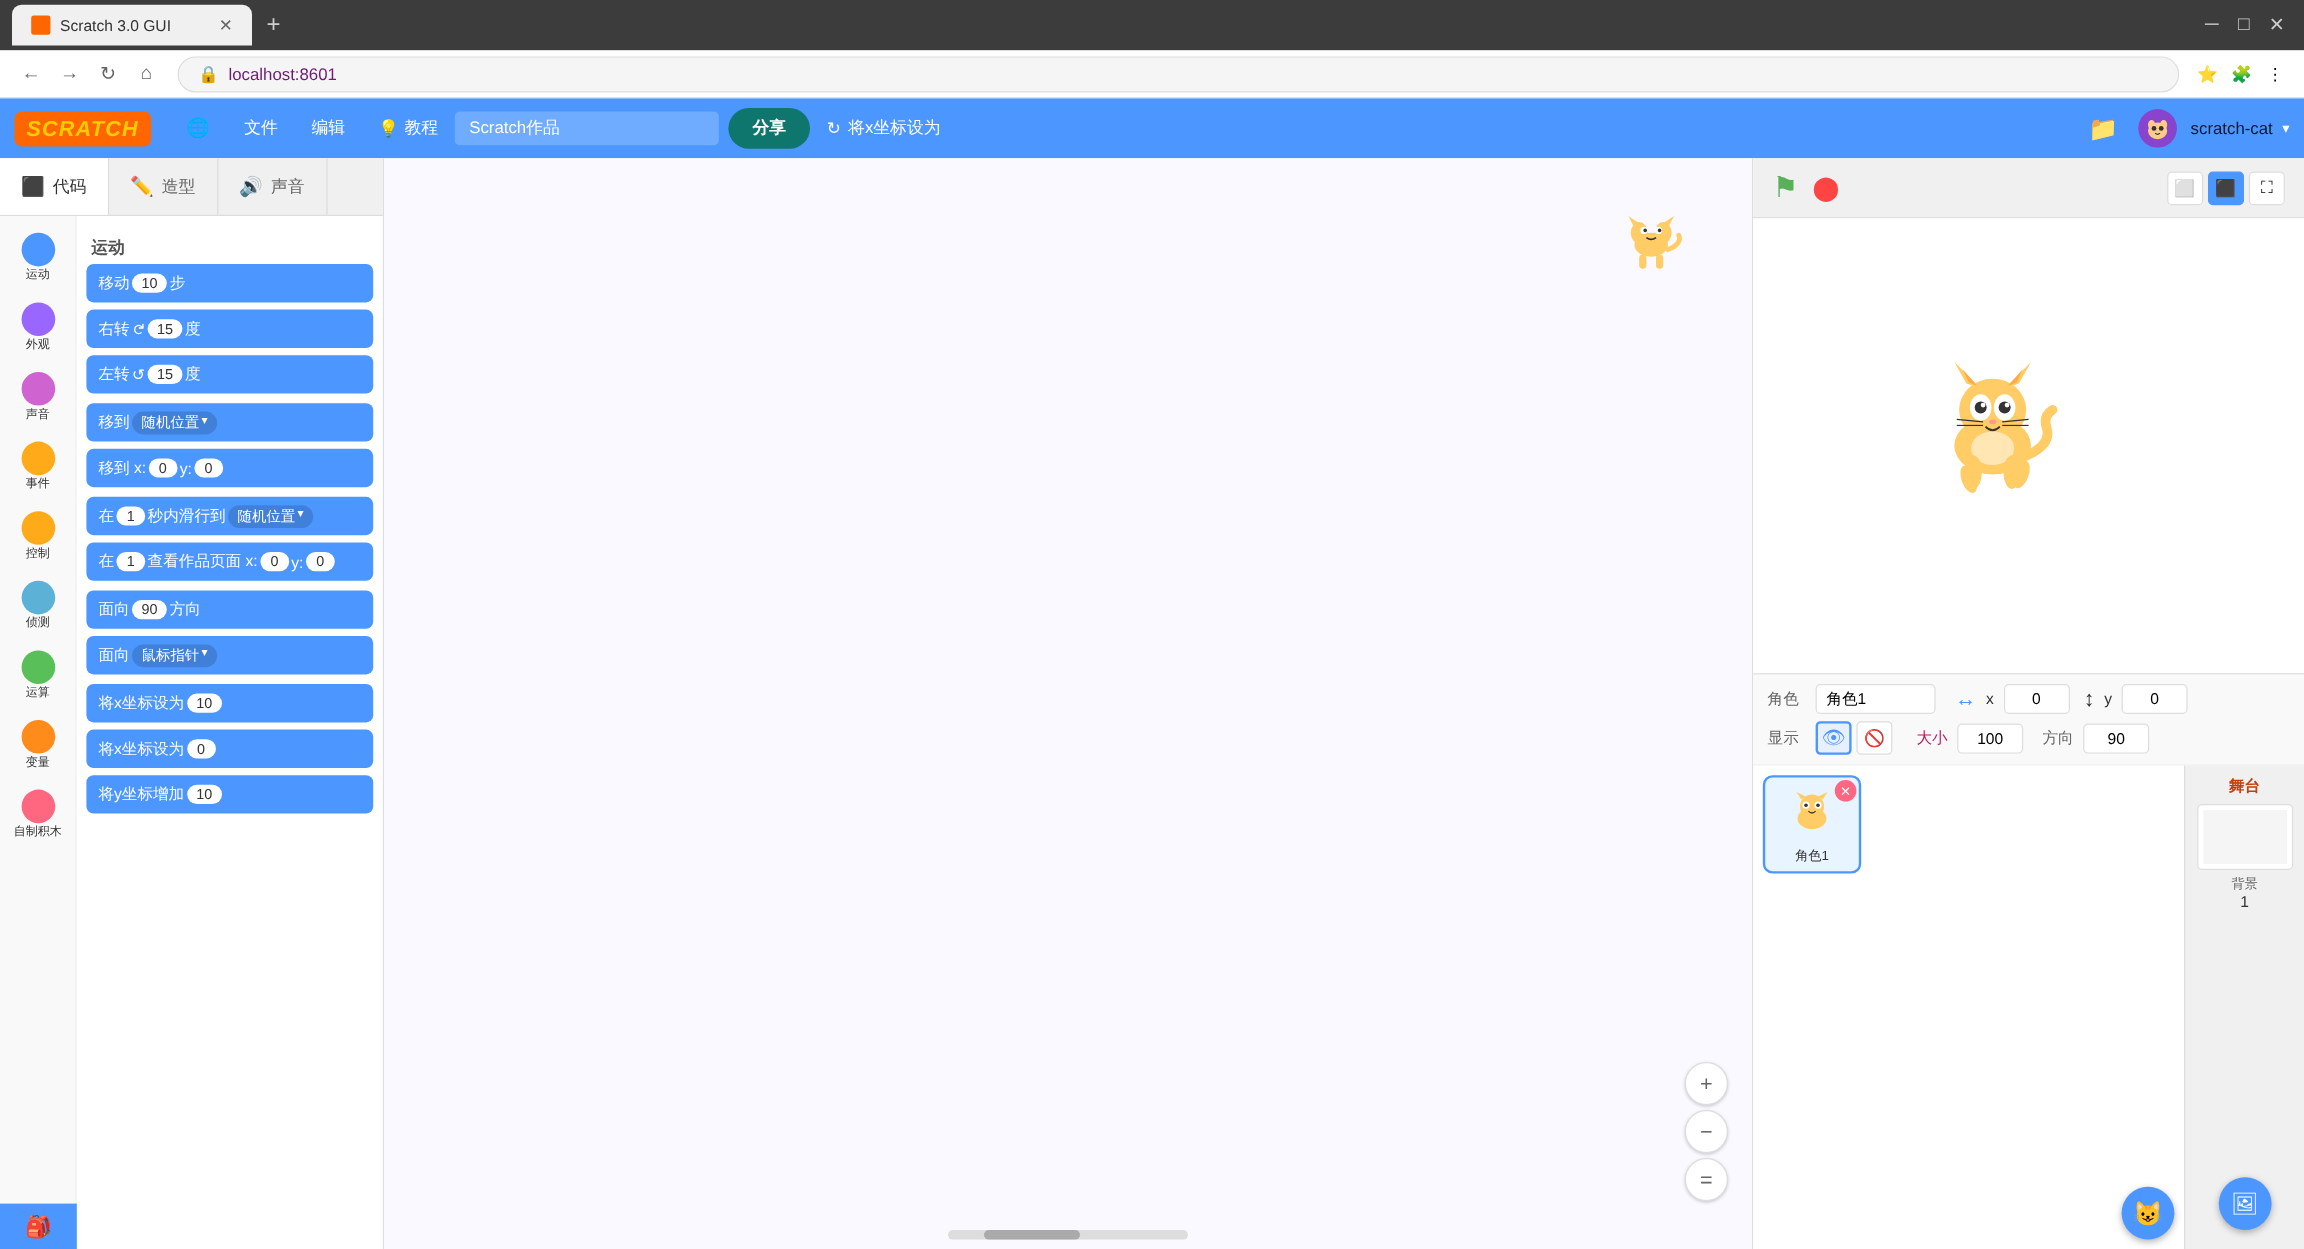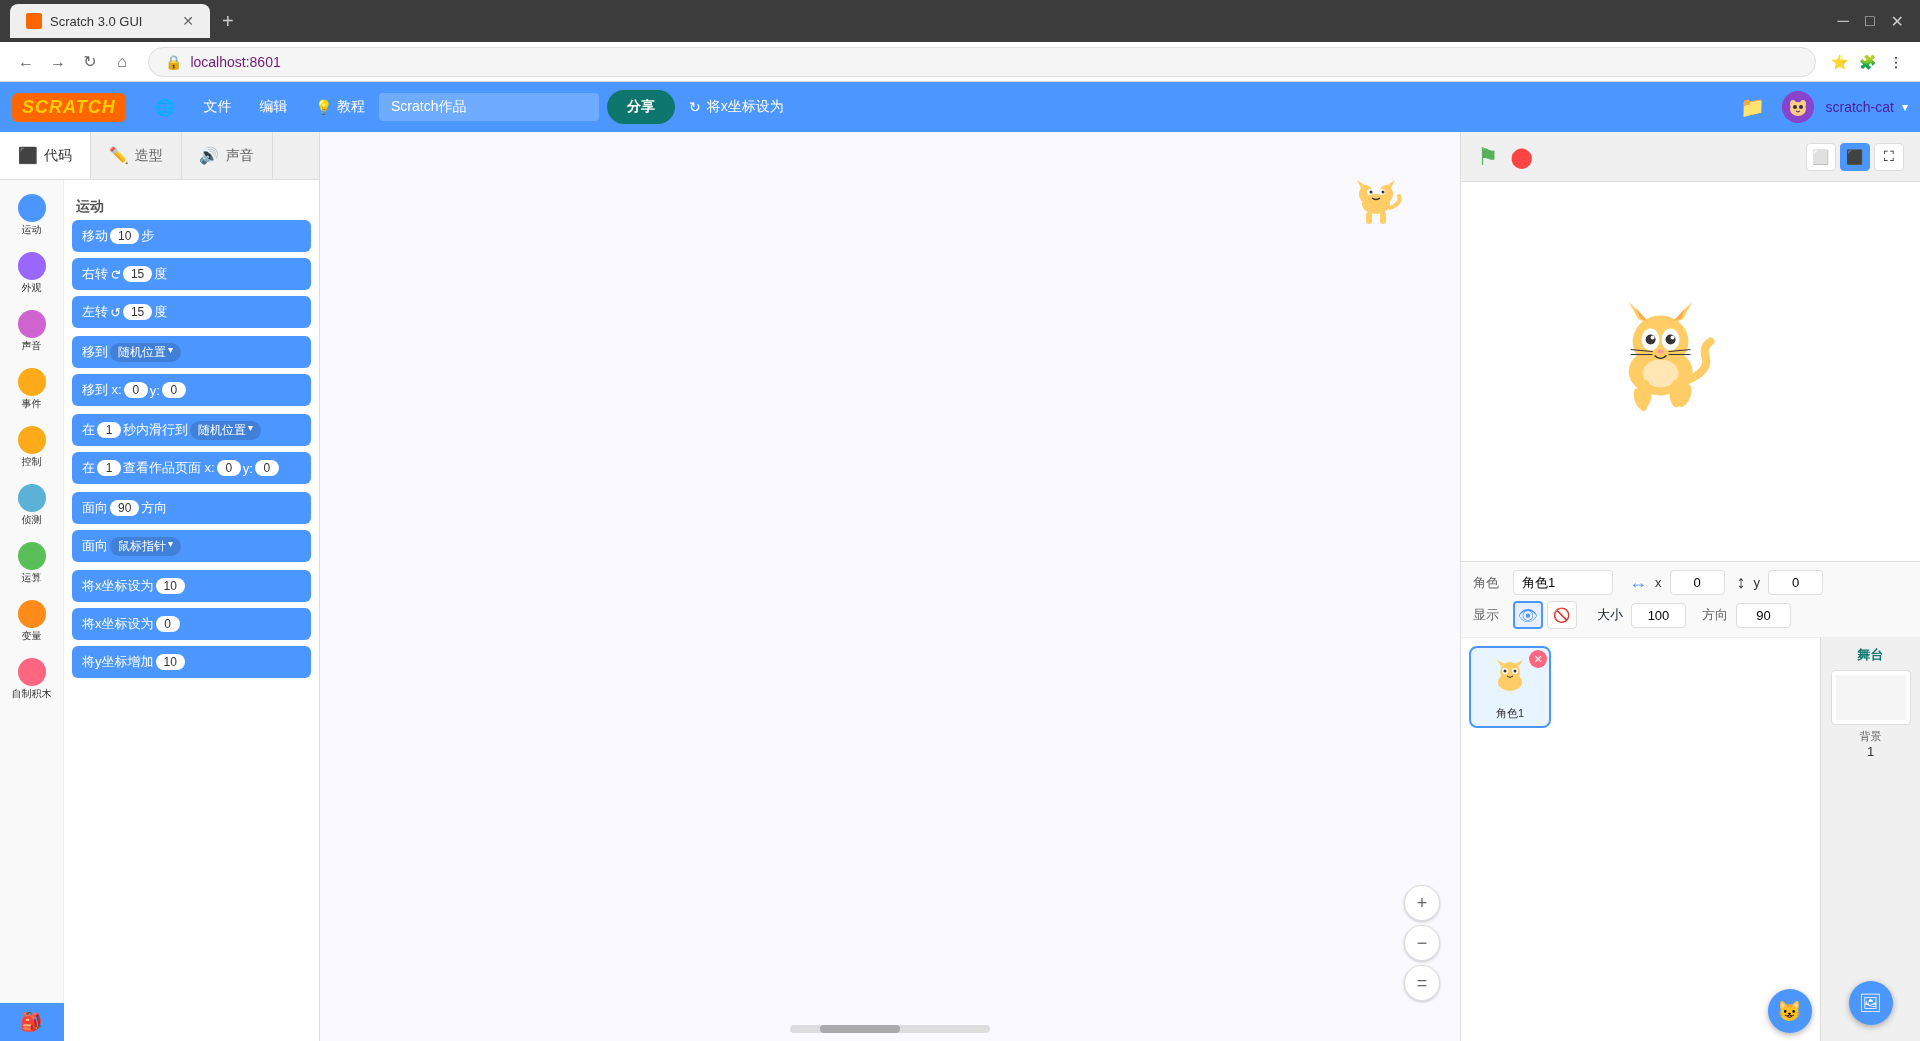--- a/index.html
+++ b/index.html
@@ -29,21 +29,21 @@
     .scratch-logo span { color: #ffcc00; }
     .menu-item { color: #fff; font-size: 14px; padding: 8px 14px; cursor: pointer; border-radius: 4px; display: flex; align-items: center; gap: 4px; }
     .globe-icon { font-size: 16px; }
     .project-name-input { background: rgba(255,255,255,0.2); border: none; border-radius: 4px; color: #fff; padding: 6px 12px; font-size: 14px; width: 220px; outline: none; }
     .project-name-input::placeholder { color: rgba(255,255,255,0.7); }
     .share-btn { background: #0f766e; color: #fff; border: none; border-radius: 20px; padding: 8px 20px; font-size: 14px; cursor: pointer; font-weight: bold; margin-left: 8px; }
     .view-page-btn { color: #fff; font-size: 14px; padding: 8px 14px; cursor: pointer; display: flex; align-items: center; gap: 6px; }
     .spacer { flex: 1; }
     .folder-icon { color: #fff; font-size: 20px; cursor: pointer; padding: 4px; }
     .user-avatar { width: 32px; height: 32px; border-radius: 50%; background: #8844cc; display: flex; align-items: center; justify-content: center; font-size: 14px; color: #fff; overflow: hidden; }
-    .user-name { color: #4c1d95; font-size: 14px; margin-left: 6px; cursor: pointer; }
+    .user-name { color: #0f172a; font-size: 14px; margin-left: 6px; cursor: pointer; }
     .dropdown-arrow { color: #fff; font-size: 12px; margin-left: 2px; }
 
     
     .main-content { display: flex; height: calc(1041px - 42px - 40px - 50px); background: #fff; }
 
     
     .blocks-panel { width: 320px; display: flex; flex-direction: column; border-right: 1px solid #ddd; background: #f9f9f9; }
     .tabs-row { display: flex; background: #f0f0f0; border-bottom: 1px solid #ddd; height: 48px; align-items: center; }
     .tab-item { display: flex; align-items: center; gap: 6px; padding: 0 18px; height: 100%; cursor: pointer; font-size: 14px; color: #666; border-right: 1px solid #ddd; }
     .tab-item.active { background: #fff; color: #333; font-weight: 500; }
@@ -425,21 +425,21 @@
         <span style="color:#333; font-size:18px; margin-left:4px;">↕</span>
         <span style="font-size:13px; color:#333;">y</span>
         <input type="text" style="border: 1px solid rgb(221, 221, 221); border-radius: 4px; padding: 4px 6px; font-size: 13px; width: 55px; text-align: center;" value="0">
       </div>
       <div style="display:flex; align-items:center; gap:8px;">
         <span style="font-size:13px; color:#666; min-width:32px;">显示</span>
         <div style="display:flex; gap:4px;">
           <button style="width:30px; height:28px; border:2px solid #4c97ff; border-radius:4px; background:#e8f0ff; display:flex; align-items:center; justify-content:center; cursor:pointer; font-size:16px; color:#4c97ff;">👁</button>
           <button style="width:30px; height:28px; border:1px solid #ddd; border-radius:4px; background:#fff; display:flex; align-items:center; justify-content:center; cursor:pointer; font-size:14px; color:#999;">🚫</button>
         </div>
-        <span style="font-size:13px; color:#0f172a; margin-left:12px;text-align:right;">大小</span>
+        <span style="font-size:13px; color:#be185d; margin-left:12px;text-align:right;">大小</span>
         <input type="text" style="border: 1px solid rgb(221, 221, 221); border-radius: 4px; padding: 4px 6px; font-size: 13px; width: 55px; text-align: center;" value="100">
         <span style="font-size:13px; color:#666; margin-left:8px;">方向</span>
         <input type="text" style="border: 1px solid rgb(221, 221, 221); border-radius: 4px; padding: 4px 6px; font-size: 13px; width: 55px; text-align: center;" value="90">
       </div>
     </div>
 
     <div style="display:flex; flex:1; overflow:hidden;">
 
       <div style="flex:1; background:#fff; padding:8px; overflow-y:auto; position:relative;">
         
@@ -459,21 +459,21 @@
           <span style="font-size:11px; color:#333;">角色1</span>
         </div>
 
         
         <div style="position:absolute; bottom:8px; right:8px; display:flex; gap:6px;">
           <button style="width:44px; height:44px; border-radius:50%; background:#4c97ff; color:#fff; border:none; cursor:pointer; display:flex; align-items:center; justify-content:center; font-size:20px; box-shadow:0 2px 6px rgba(0,0,0,0.3);">😺</button>
         </div>
       </div>
 
       <div style="width:100px; border-left:1px solid #ddd; background:#f0f0f0; display:flex; flex-direction:column; align-items:center; padding:8px 4px;">
-        <span style="font-size:13px; color:#0f766e; font-weight:bold; text-align:center;">舞台</span>
+        <span style="font-size:13px; color:#c2410c; font-weight:bold; text-align:center;">舞台</span>
         <div style="width:80px; height:55px; background:#fff; border:1px solid #ddd; border-radius:4px; margin-top:6px; display:flex; align-items:center; justify-content:center;">
           <svg width="70" height="45" viewBox="0 0 70 45">
             <rect width="70" height="45" fill="#f5f5f5"></rect>
           </svg>
         </div>
         <span style="font-size:11px; color:#666; margin-top:4px;">背景</span>
         <span style="font-size:13px; color:#333;">1</span>
 
         <button style="width:44px; height:44px; border-radius:50%; background:#4c97ff; color:#fff; border:none; cursor:pointer; display:flex; align-items:center; justify-content:center; font-size:18px; box-shadow:0 2px 6px rgba(0,0,0,0.3); margin-top:auto; margin-bottom:8px;">🖼</button>
       </div>

